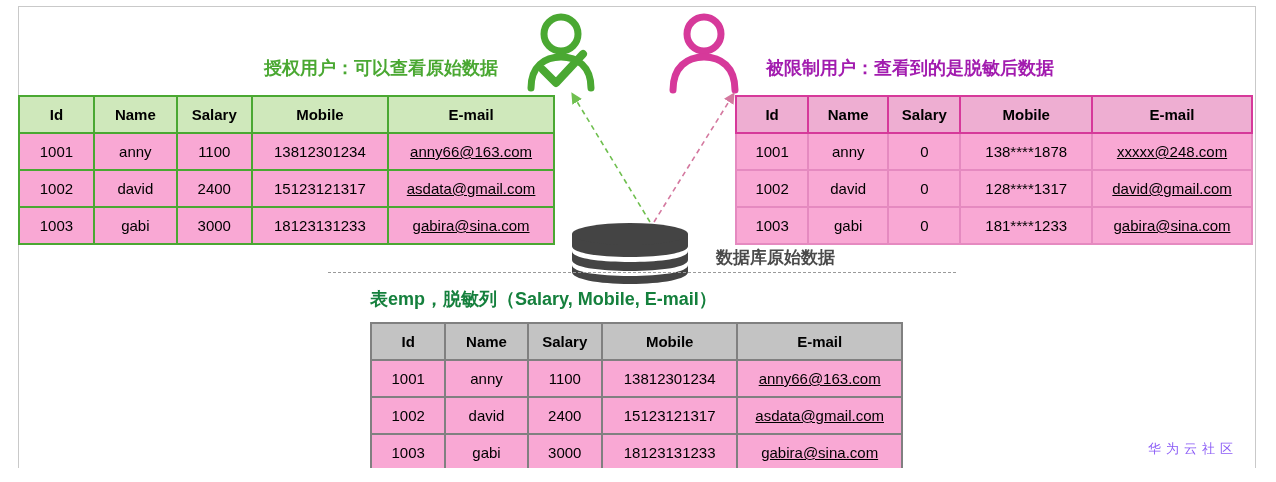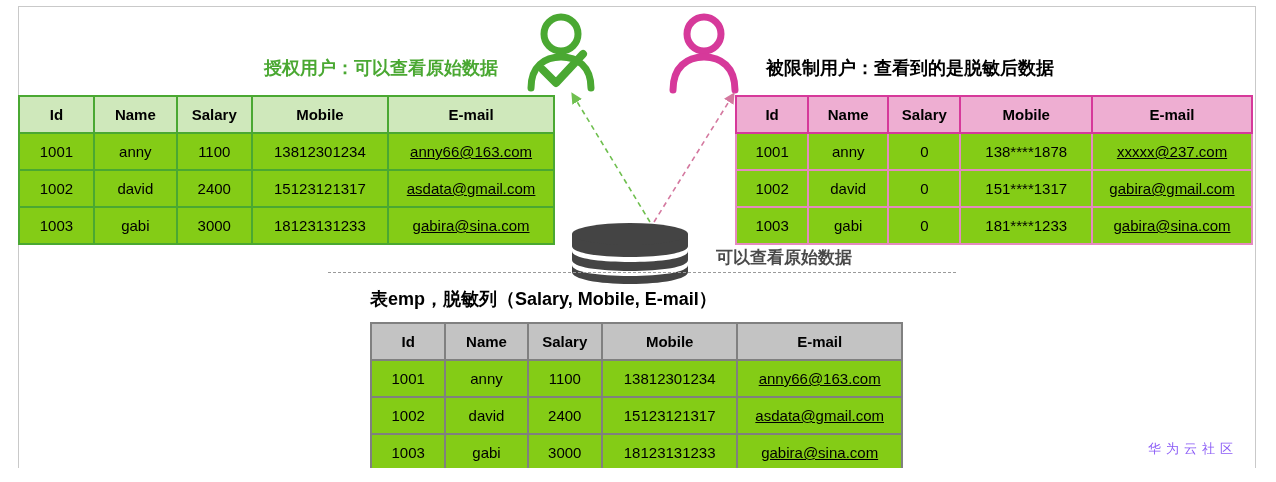--- a/index.html
+++ b/index.html
@@ -27,21 +27,21 @@
     height: 466px;
     border: 1px solid #c9c9c9;
     box-sizing: border-box;
     pointer-events: none;
   }
 
   
   table.dt {
     position: absolute;
     border-collapse: collapse;
-    background: #84cc16;
+    background: #f9a8d4;
     table-layout: fixed;
   }
   table.dt th, table.dt td {
     text-align: center;
     font-size: 15px;
     color: #000000;
     padding: 0;
     height: 35px;
     white-space: nowrap;
     overflow: hidden;
@@ -80,35 +80,35 @@
     position: absolute;
     left: 264px; top: 56px;
     font-size: 18px; font-weight: bold;
     color: #4aa832;
     white-space: nowrap;
   }
   .label-pink {
     position: absolute;
     left: 766px; top: 56px;
     font-size: 18px; font-weight: bold;
-    color: #000000;
+    color: #a21caf;
     white-space: nowrap;
   }
   .label-db {
     position: absolute;
     left: 716px; top: 246px;
     font-size: 17px; font-weight: bold;
     color: #4a4a4a;
     white-space: nowrap;
   }
   .caption {
     position: absolute;
     left: 370px; top: 287px;
     font-size: 18px; font-weight: bold;
-    color: #000000;
+    color: #15803d;
     white-space: nowrap;
   }
   .watermark {
     position: absolute;
     left: 1148px; top: 440px;
     font-size: 13px;
     letter-spacing: 5px;
     color: #8b5cf6;
     white-space: nowrap;
   }
@@ -205,28 +205,28 @@
         <th>Mobile</th>
         <th>E-mail</th>
       </tr>
     </thead>
     <tbody>
       <tr>
         <td>1001</td>
         <td>anny</td>
         <td>0</td>
         <td>138****1878</td>
-        <td class="mail">xxxxx@237.com</td>
+        <td class="mail">xxxxx@248.com</td>
       </tr>
       <tr>
         <td>1002</td>
         <td>david</td>
         <td>0</td>
-        <td>151****1317</td>
-        <td class="mail">gabira@gmail.com</td>
+        <td>128****1317</td>
+        <td class="mail">david@gmail.com</td>
       </tr>
       <tr>
         <td>1003</td>
         <td>gabi</td>
         <td>0</td>
         <td>181****1233</td>
         <td class="mail">gabira@sina.com</td>
       </tr>
     </tbody>
   </table>
@@ -244,21 +244,21 @@
     <line x1="114" y1="152" x2="193" y2="25" stroke="#d4789f" stroke-width="1.6" stroke-dasharray="5,4" marker-end="url(#ah-pink)"></line>
   </svg>
 
   <svg class="db-cyl" viewBox="0 0 120 62">
     <path d="M2 12 L2 50 C2 57 28 62 60 62 C92 62 118 57 118 50 L118 12 Z" fill="#444444"></path>
     <ellipse cx="60" cy="12" rx="58" ry="11" fill="#444444"></ellipse>
     <path d="M2 24 C2 31 28 35 60 35 C92 35 118 31 118 24 L118 29 C118 36 92 40 60 40 C28 40 2 36 2 29 Z" fill="#ffffff"></path>
     <path d="M2 38 C2 45 28 49 60 49 C92 49 118 45 118 38 L118 43 C118 50 92 54 60 54 C28 54 2 50 2 43 Z" fill="#ffffff"></path>
   </svg>
 
-  <div class="label-db">可以查看原始数据</div>
+  <div class="label-db">数据库原始数据</div>
 
   <div class="divider"></div>
 
   <div class="caption">表emp，脱敏列（Salary, Mobile, E-mail）</div>
 
   <table class="dt t-gray">
     <colgroup>
       <col class="c-id">
         <col class="c-name">
         <col class="c-sal">

